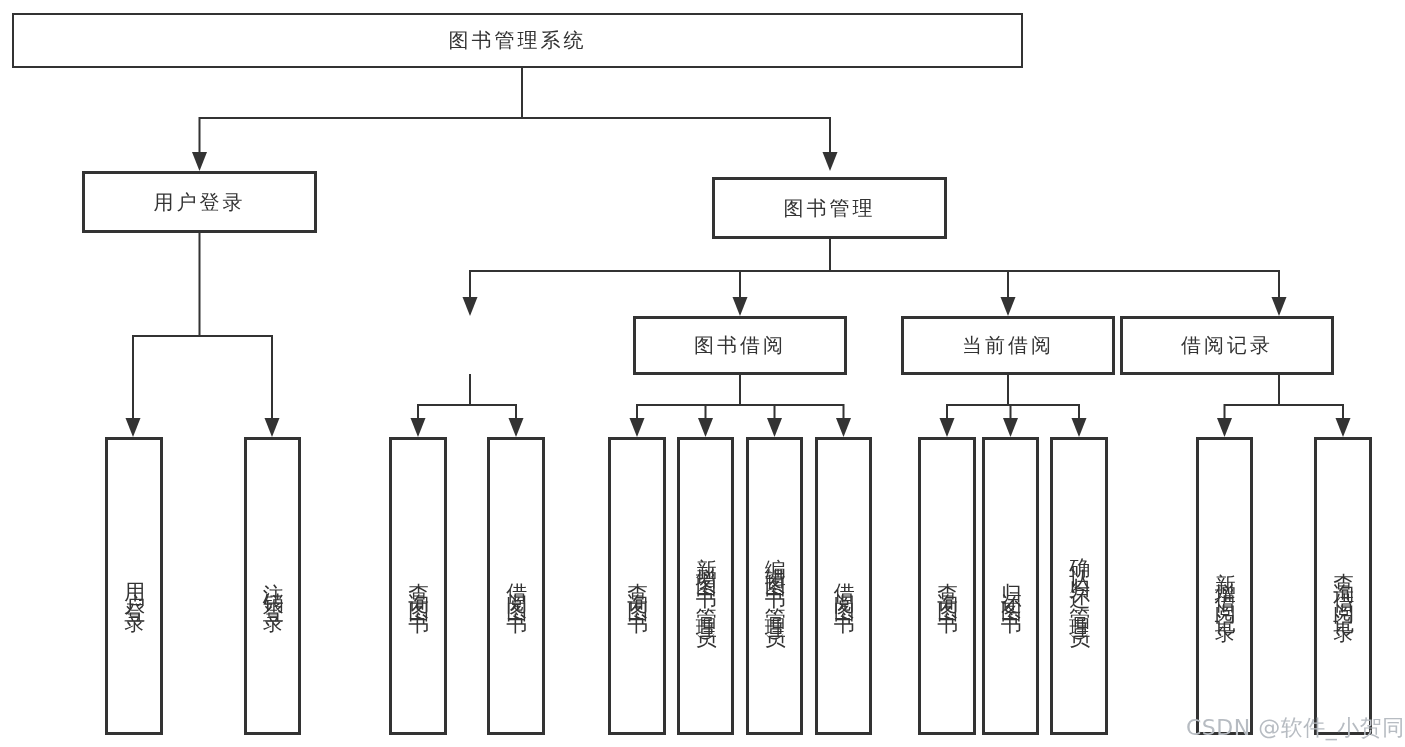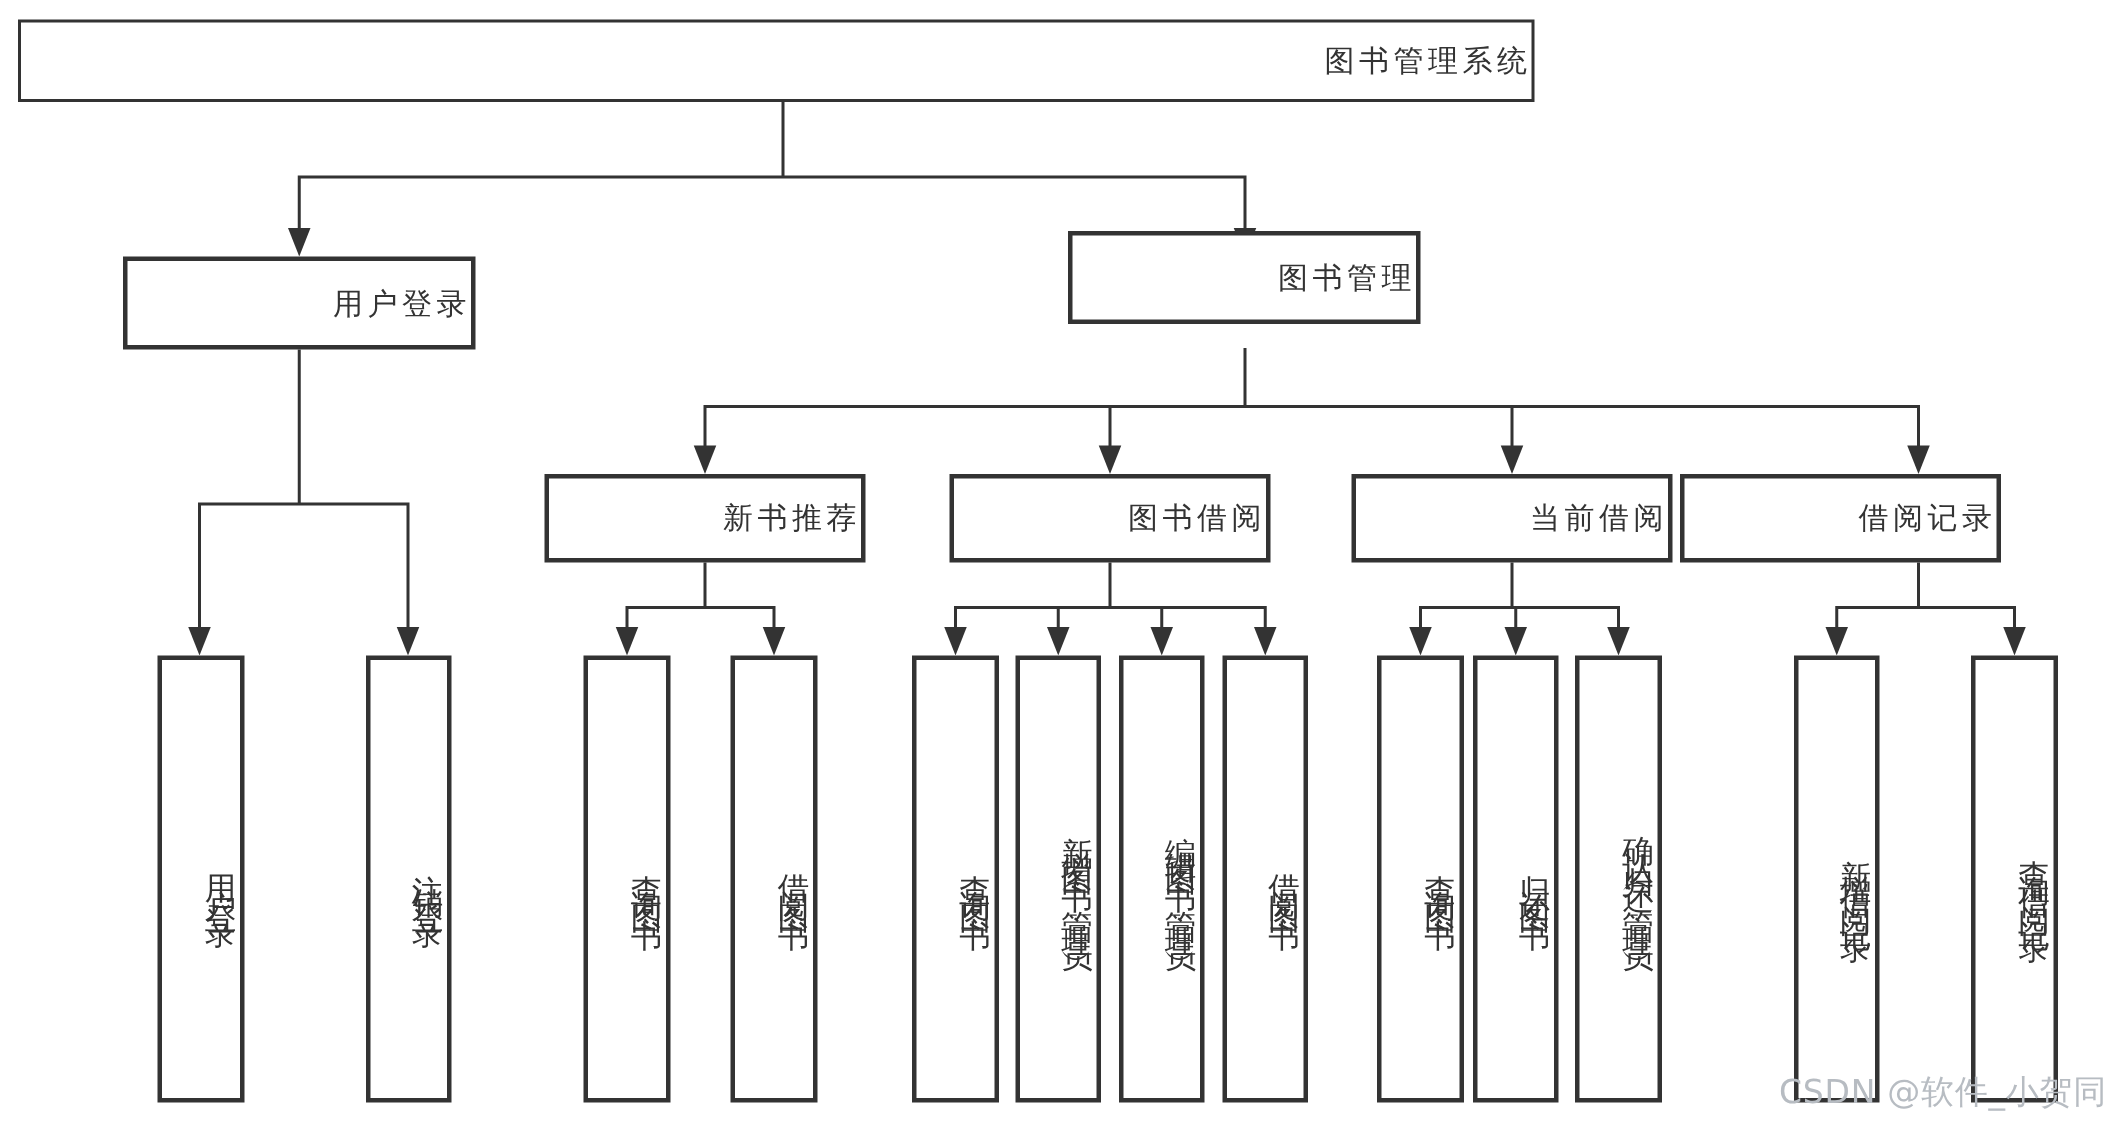--- a/index.html
+++ b/index.html
@@ -3,21 +3,21 @@
 <meta charset="utf-8">
 <style>
   html,body{margin:0;padding:0;background:#fff;}
   .stage{
     position:relative;width:1405px;height:747px;background:#fff;overflow:hidden;
     font-family:"DejaVu Sans","Liberation Sans",sans-serif;color:#333;
   }
   .wires{position:absolute;left:0;top:0;z-index:1;}
   .box{
     position:absolute;box-sizing:border-box;background:#fff;border:3px solid #333;
-    display:flex;align-items:center;justify-content:flex-end;z-index:2;
+    display:flex;align-items:center;justify-content:center;z-index:2;
   }
   .box.root{border-width:2px;}
   .hlabel{font-size:20px;letter-spacing:3px;white-space:nowrap;}
   .leaf span{
     writing-mode:vertical-rl;text-orientation:mixed;
     font-size:21px;letter-spacing:10px;line-height:1.3;white-space:nowrap;
   }
   .watermark{
     position:absolute;left:1186px;top:713px;z-index:5;
     font-size:22px;letter-spacing:0.5px;color:#b7bcc2;white-space:nowrap;
@@ -61,27 +61,24 @@
     </g>
   </svg>
 
   <div class="box root" style="left:12px;top:13px;width:1011px;height:55px">
     <span class="hlabel">图书管理系统</span>
   </div>
 
   <div class="box" style="left:82px;top:171px;width:235px;height:62px">
     <span class="hlabel">用户登录</span>
   </div>
-  <div class="box" style="left:712px;top:154px;width:235px;height:62px">
+  <div class="box" style="left:712px;top:177px;width:235px;height:62px">
     <span class="hlabel">图书管理</span>
   </div>
 
-  <div class="box" style="left:363px;top:316px;width:214px;height:59px">
-    <span class="hlabel">新书推荐</span>
-  </div>
   <div class="box" style="left:633px;top:316px;width:214px;height:59px">
     <span class="hlabel">图书借阅</span>
   </div>
   <div class="box" style="left:901px;top:316px;width:214px;height:59px">
     <span class="hlabel">当前借阅</span>
   </div>
   <div class="box" style="left:1120px;top:316px;width:214px;height:59px">
     <span class="hlabel">借阅记录</span>
   </div>
 

